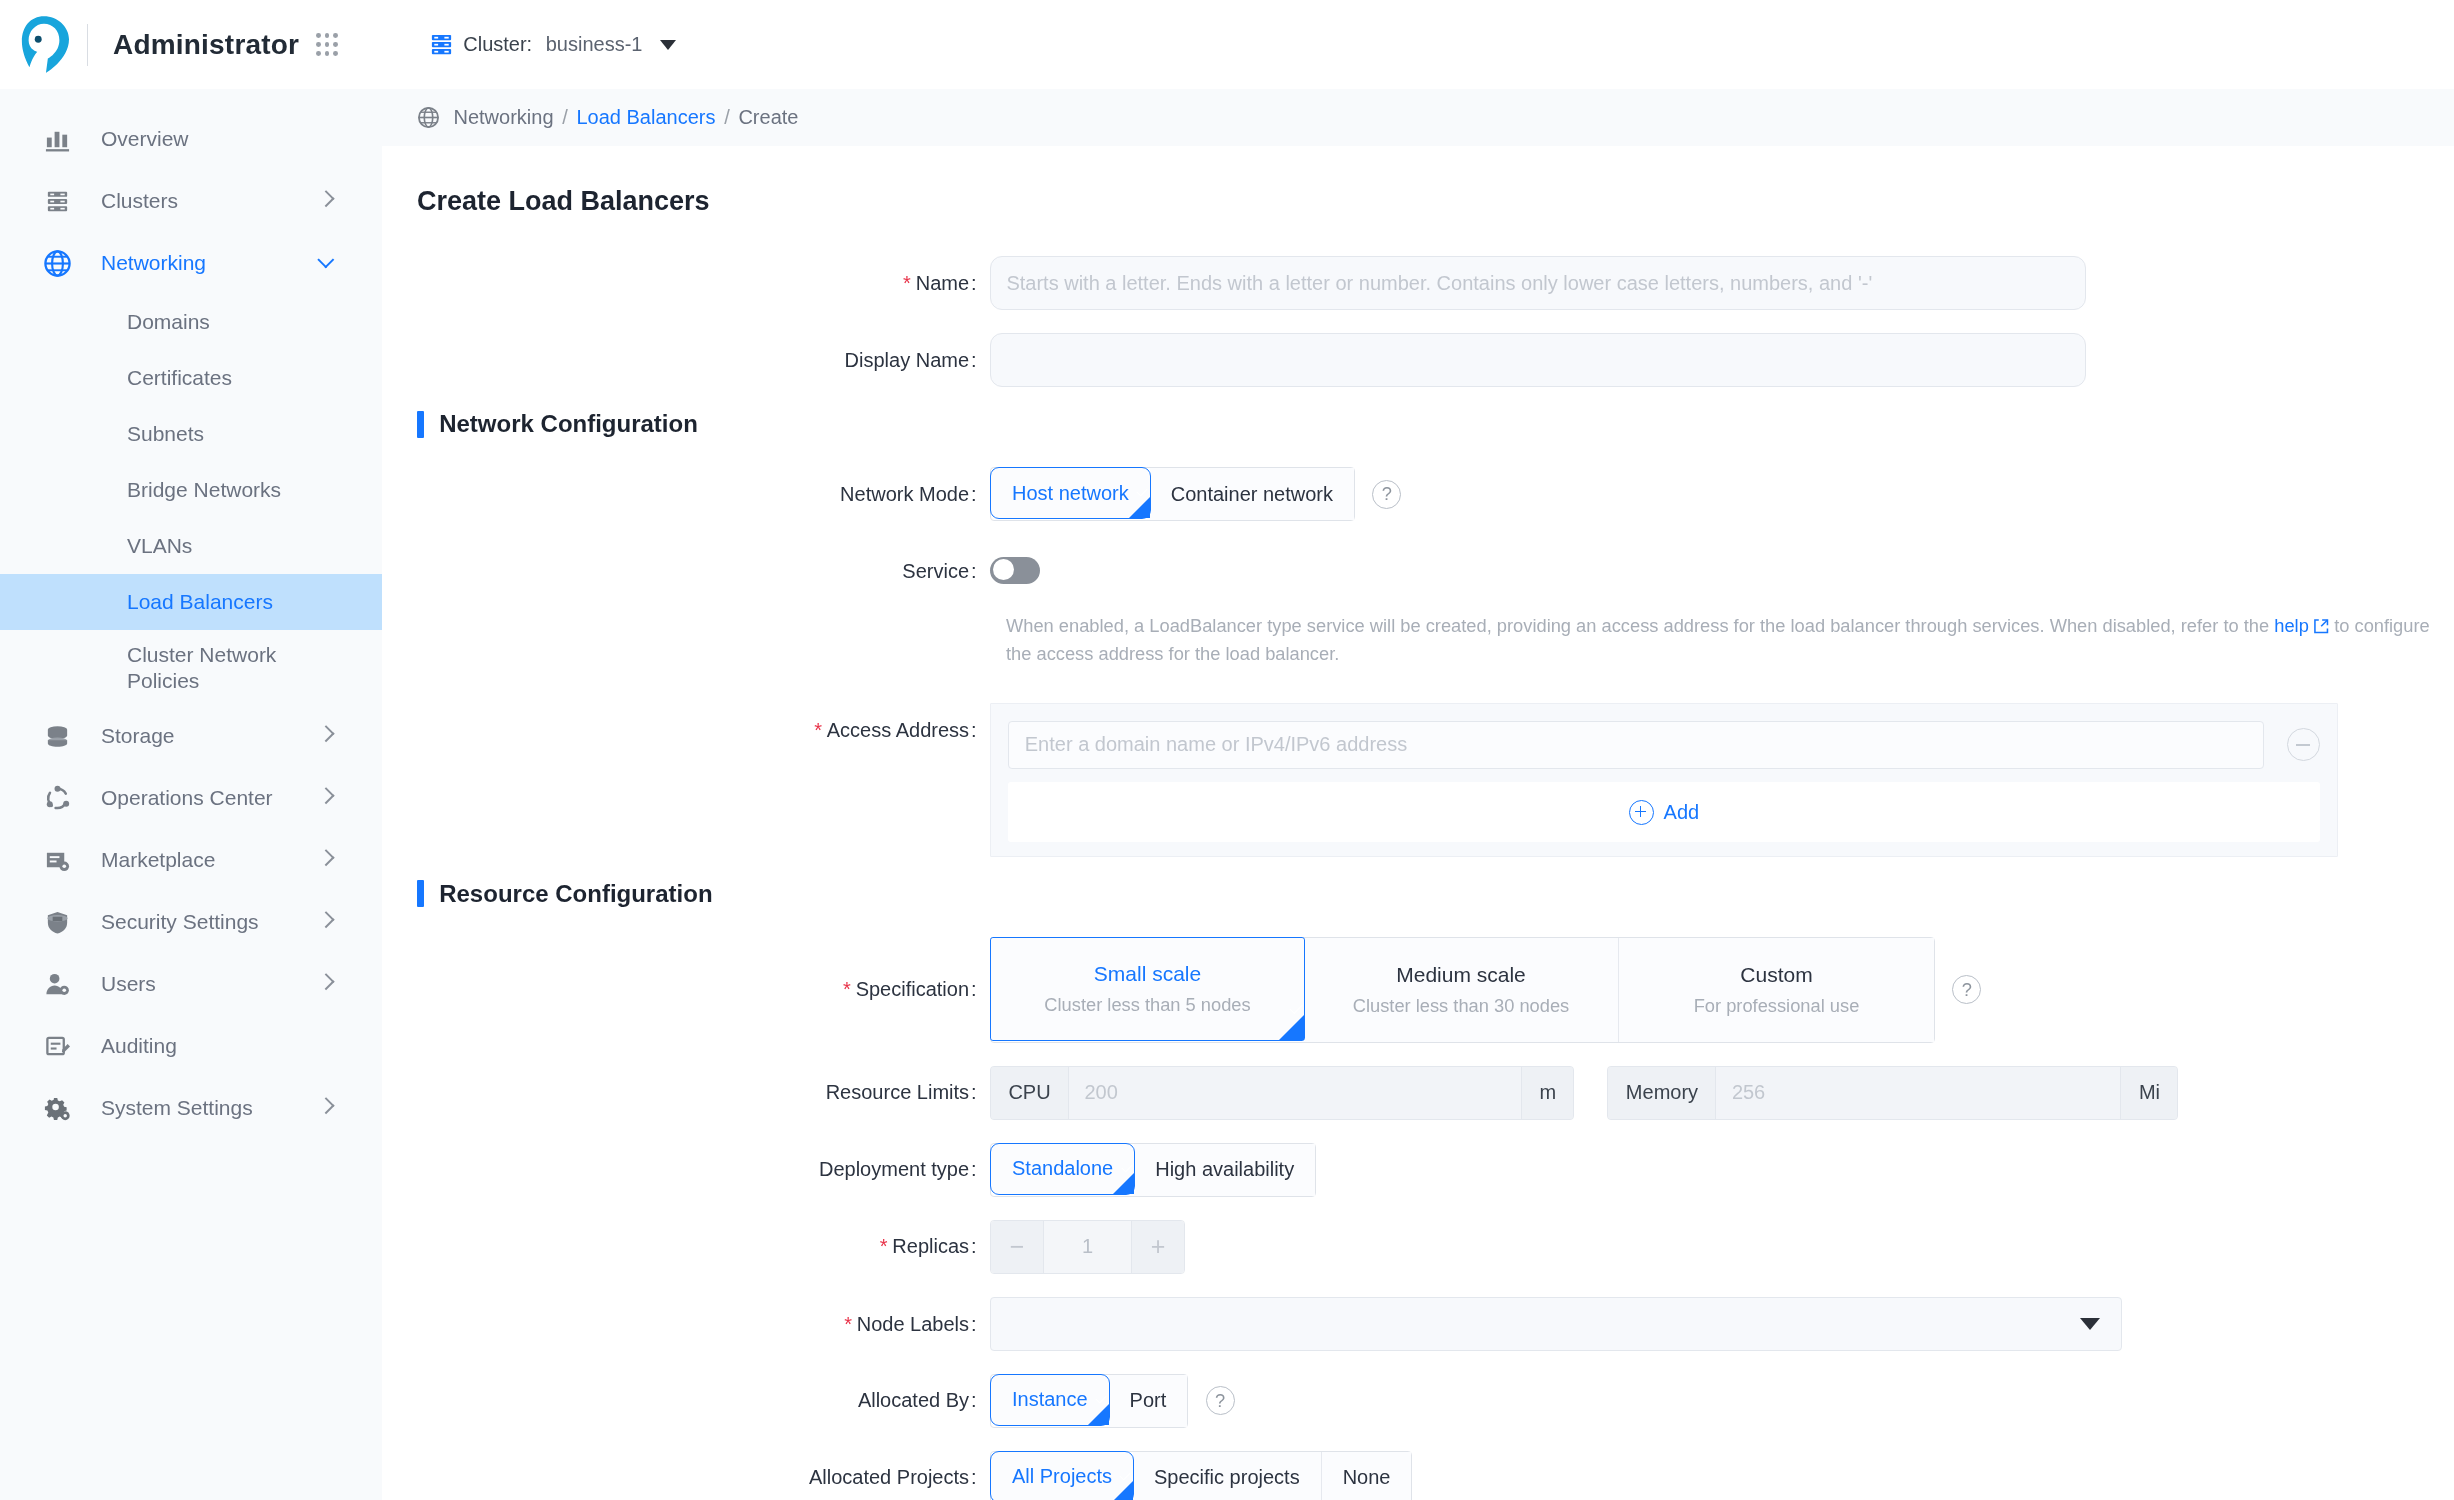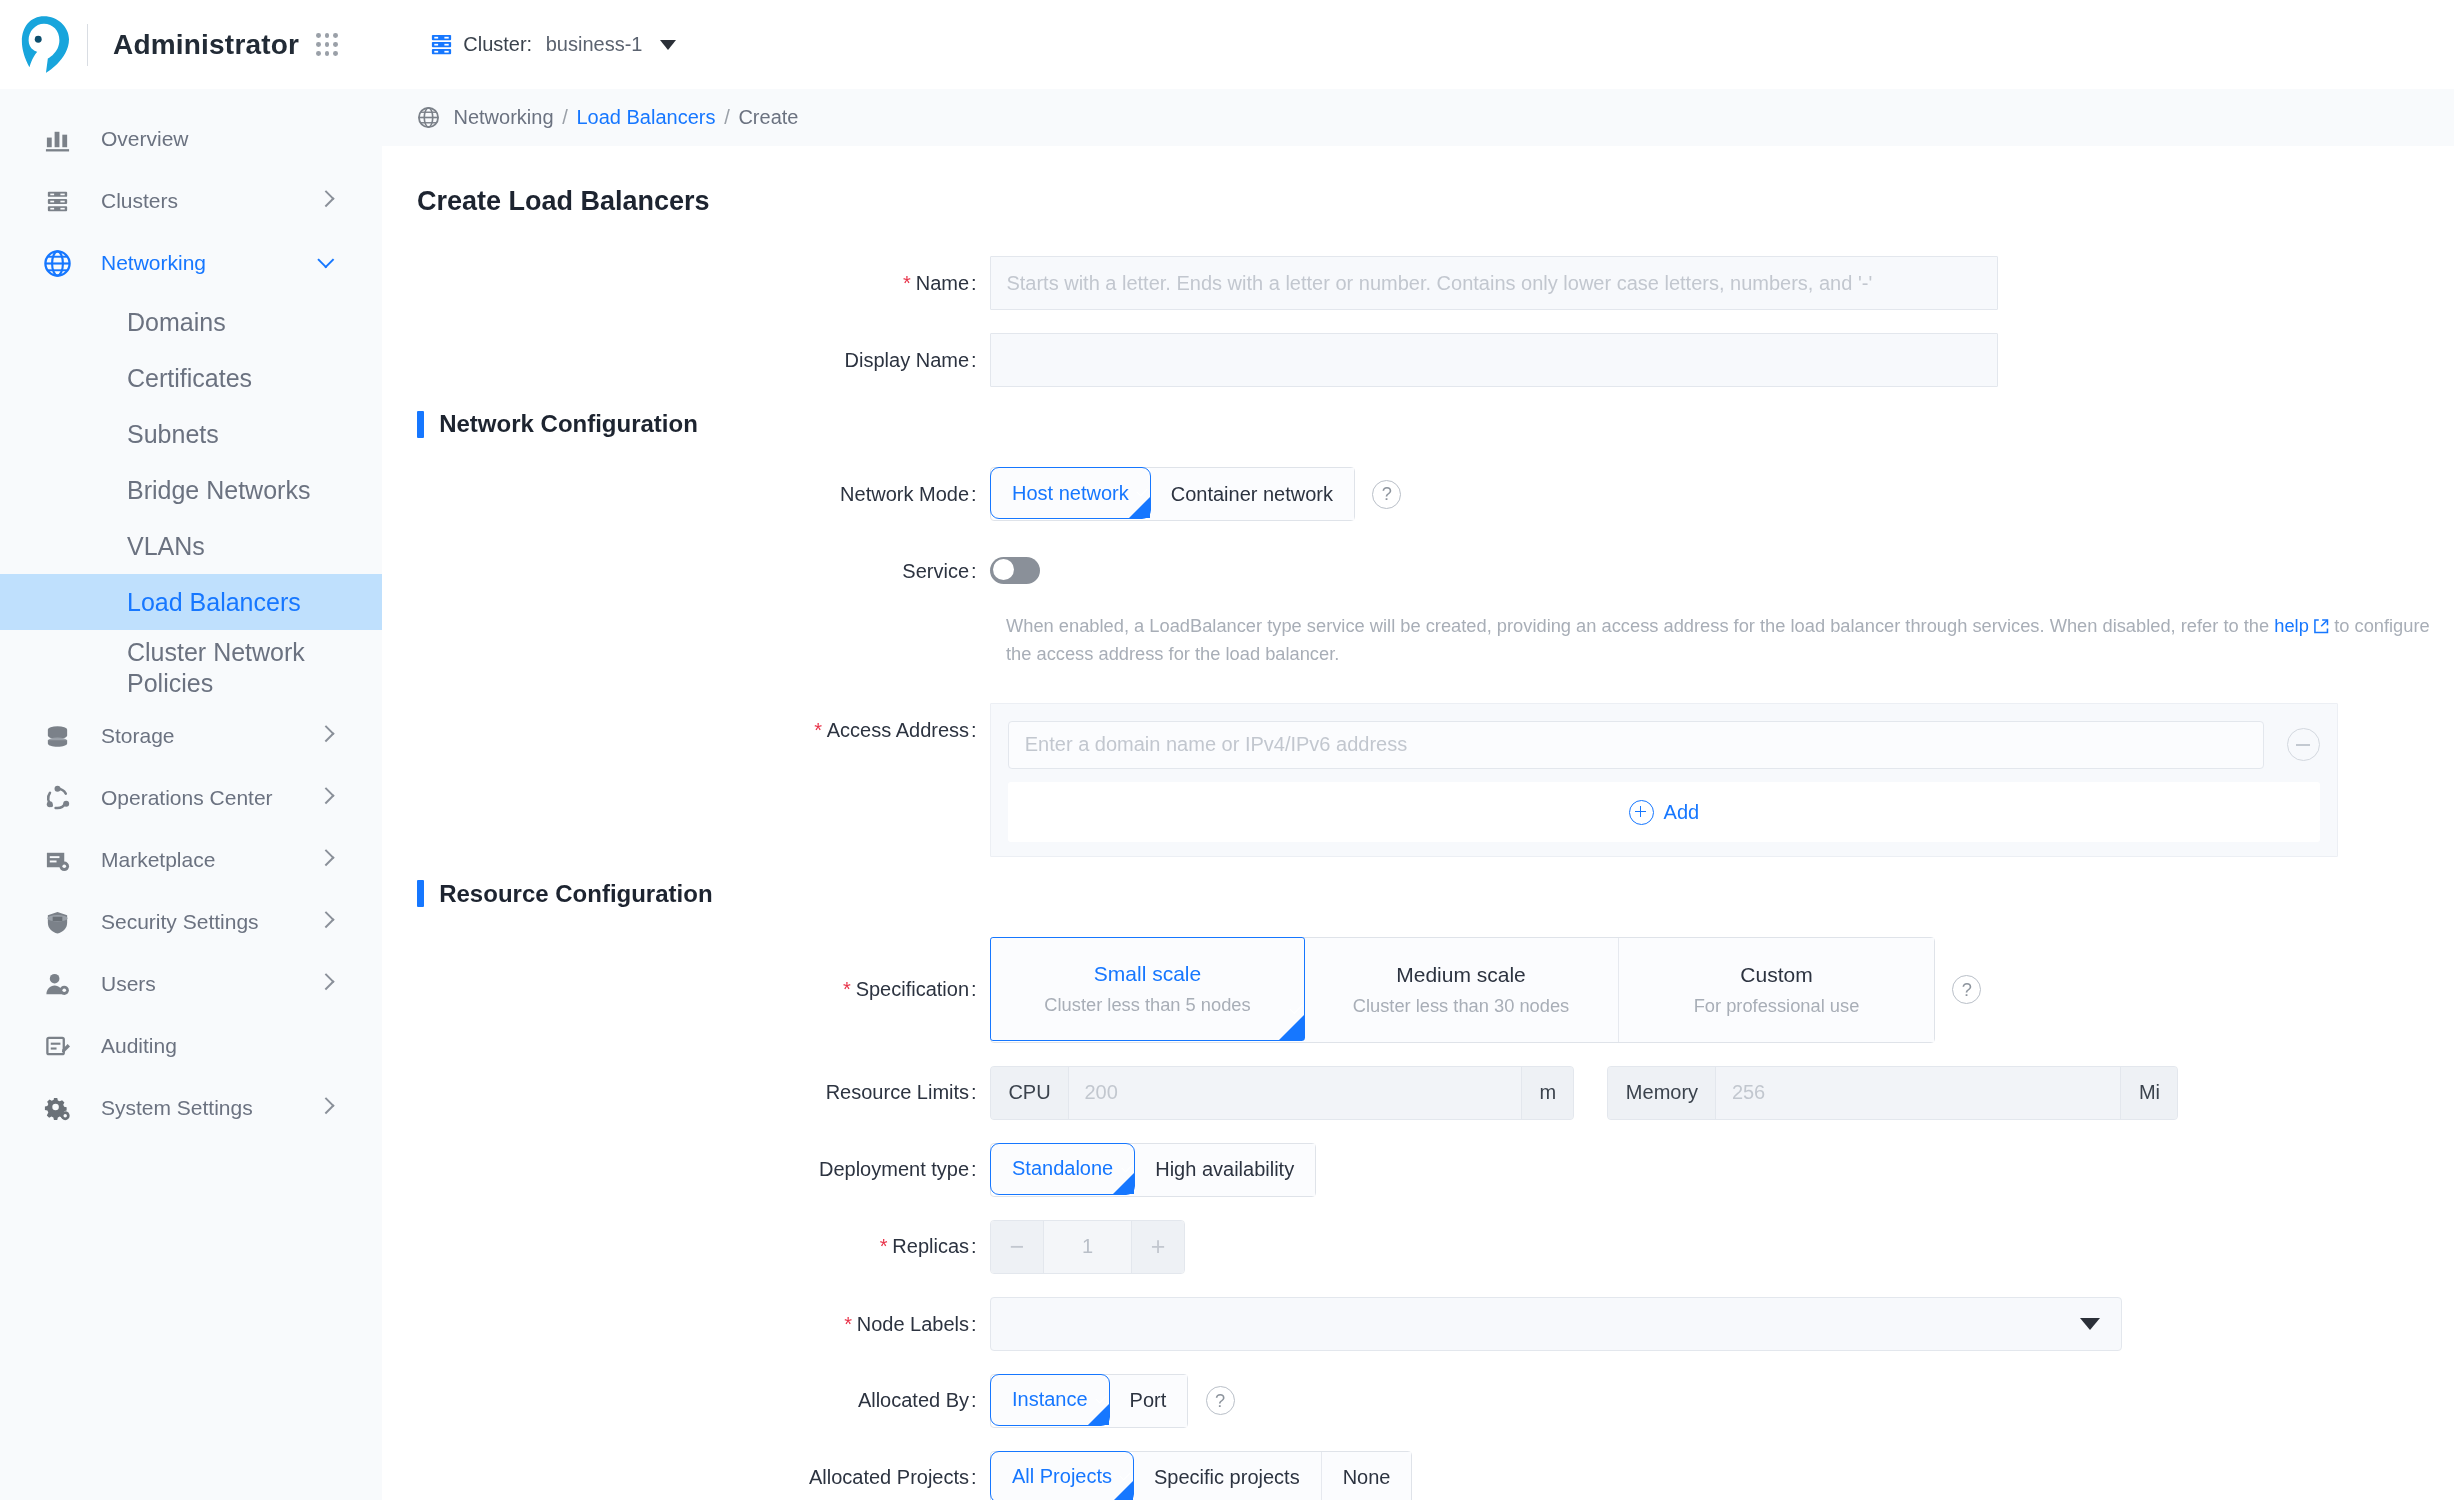--- a/index.html
+++ b/index.html
@@ -65,21 +65,21 @@
     display: flex; align-items: center; justify-content: center;
     flex: 0 0 33px;
   }
   .nav-label { font-size: 21px; color: #6b7280; white-space: nowrap; }
   .nav-item.active .nav-label { color: #1677ff; }
   .nav-sub {
     display: flex; align-items: center;
     min-height: 56px; padding-left: 127px; padding-right: 25px;
     cursor: pointer;
   }
-  .nav-sub .nav-label { font-size: 25px; color: #6b7280; }
+  .nav-sub .nav-label { font-size: 21px; color: #6b7280; }
   .nav-sub.selected { background: #bfe0fd; border-radius: 0; }
   .nav-sub.selected .nav-label { color: #1677ff; }
   .chev {
     position: absolute; right: 50px; top: 50%;
     width: 11.6px; height: 11.6px;
     border-right: 2.9px solid #8a9099; border-bottom: 2.9px solid #8a9099;
     transform: translateY(-70%) rotate(-45deg);
   }
   .chev.down { transform: translateY(-80%) rotate(45deg); border-color: #1677ff; }
   .nav-sub.two-line { min-height: 75px; align-items: center; }
@@ -111,22 +111,22 @@
   .f-label {
     width: 608px; flex: 0 0 608px; text-align: right;
     padding-right: 13.5px; font-size: 20px; color: #2c3340;
     line-height: 54px; white-space: nowrap;
   }
   .req { color: #e8344a; margin-right: 4.8px; }
   .f-label .colon { margin-left: 1.9px; }
   .f-ctl { flex: 1; min-width: 0; }
 
   .txt-input {
-    width: 1008px; height: 54px;
-    background: #f7f9fc; border: 1px solid #e3e7ed; border-radius: 1px;
+    width: 1096px; height: 54px;
+    background: #f7f9fc; border: 1px solid #e3e7ed; border-radius: 12px;
     font-size: 20px; color: #2c3340; padding: 0 15.4px;
     font-family: "Liberation Sans", sans-serif;
     outline: none;
   }
   .txt-input::placeholder { color: #c2c7cf; }
 
   
   .sec-head {
     display: flex; align-items: center;
     margin: 17.4px 0 29px 35px;

